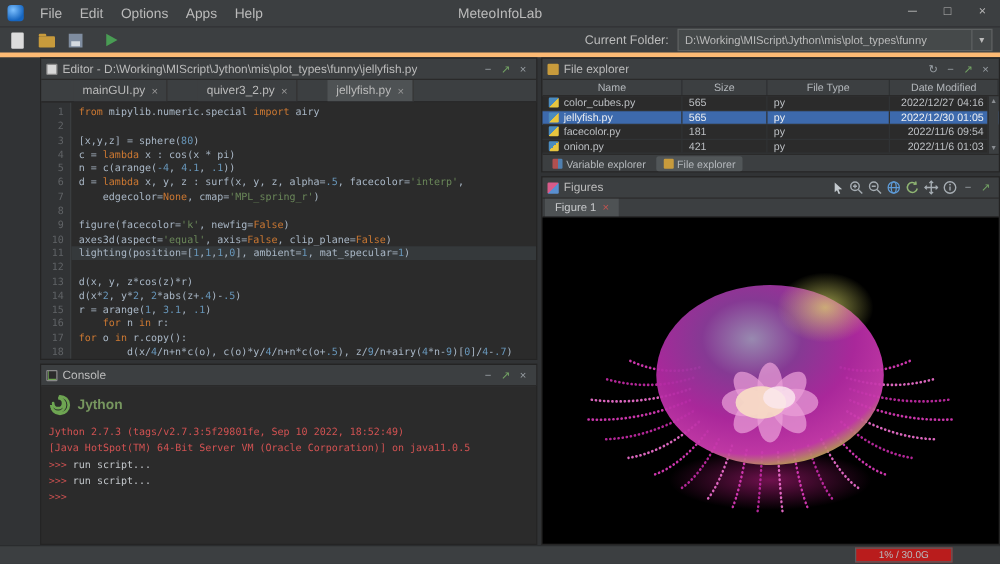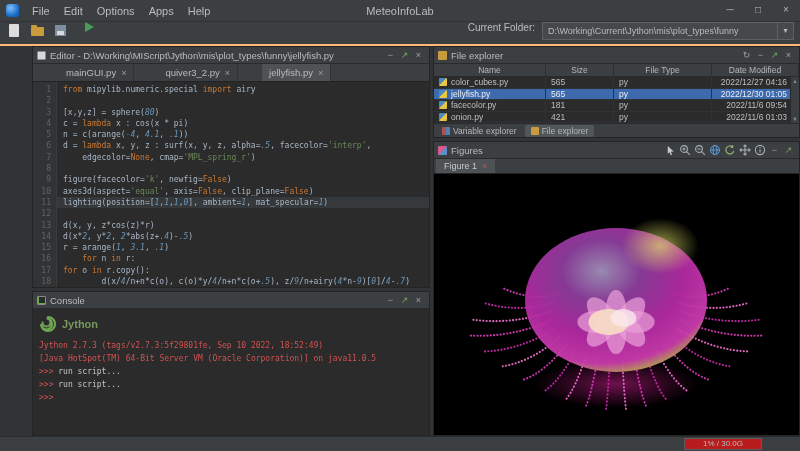--- a/index.html
+++ b/index.html
@@ -13,22 +13,22 @@
   .app-icon { width:13px; height:13px; margin:0 6px; border-radius:3px; flex:none;
               background:radial-gradient(circle at 35% 30%, #7cc0ff, #1565c0 70%); }
   .menus { display:flex; z-index:2; }
   .menu-item { padding:0 7px; font-size:11px; line-height:22px; color:#bbbbbb; cursor:default; }
   .tb-title { position:absolute; left:0; right:0; top:0; text-align:center; font-size:11px;
               line-height:22px; color:#bbbbbb; }
   .win-controls { margin-left:auto; display:flex; z-index:2; }
   .win-btn { width:28px; height:22px; line-height:20px; text-align:center; font-size:10px; color:#b6b6b6; }
 
   
-  .toolbar { height:24px; flex:none; display:flex; background:#3c3f41;
-             border-bottom:2px solid #fdba74; padding:0 6px; gap:7px; }
+  .toolbar { height:24px; flex:none; display:flex; align-items:center; background:#3c3f41;
+             border-bottom:4px solid #fdba74; padding:0 6px; gap:7px; }
   .tbi { width:16px; height:16px; display:flex; align-items:center; justify-content:center; }
   .icon-new { width:10px; height:13px; background:#dcdcdc; border-radius:1px; box-shadow:inset 0 2px 0 #bonone; }
   .icon-open { width:13px; height:9px; background:#c89b3c; border-radius:1px; position:relative; margin-top:3px; }
   .icon-open::before { content:''; position:absolute; top:-2px; left:0; width:6px; height:2px;
                        background:#c89b3c; border-radius:1px 1px 0 0; }
   .icon-save { width:11px; height:11px; background:#7f8da0; position:relative; }
   .icon-save::after { content:''; position:absolute; left:2px; right:2px; bottom:1px; height:4px; background:#d4dae0; }
   .icon-run { width:0; height:0; border-left:9px solid #499c54; border-top:5px solid transparent;
               border-bottom:5px solid transparent; margin-left:10px; }
   .cf-label { margin-left:auto; font-size:10px; color:#bbbbbb; white-space:nowrap; }
@@ -69,21 +69,21 @@
   .etab.active { background:#4e5254; }
   .etab-close { font-size:9px; color:#9a9a9a; }
   .code-area { flex:1; display:flex; min-height:0; overflow:hidden; background:#2b2b2b; }
   .gutter { width:24px; flex:none; background:#313335; border-right:1px solid #3a3d3f;
             padding:2px 5px 0 0; text-align:right; font:8px/11.3px "DejaVu Sans Mono",monospace; color:#606366; }
   .ln { height:11.3px; }
   .code { flex:1; padding-top:2px; font:8px/11.3px "DejaVu Sans Mono",monospace; color:#a9b7c6;
           overflow:hidden; min-width:0; }
   .cl { height:11.3px; padding-left:6px; white-space:pre; }
   .cl.hl { background:#35393b; }
-  .tk-k { color:#cc7832; } .tk-n { color:#6897bb;font-style:italic; } .tk-s { color:#6a8759; } .tk-p { color:#a9b7c6; }
+  .tk-k { color:#cc7832; } .tk-n { color:#6897bb; } .tk-s { color:#6a8759; } .tk-p { color:#a9b7c6; }
 
   
   .console-panel { flex:1; min-height:0; }
   .console-body { flex:1; padding:6px 6px 0; overflow:hidden; }
   .jy-logo { display:flex; align-items:center; gap:5px; margin-bottom:6px; }
   .jy-label { font-size:11px; font-weight:bold; color:#77975f; }
   .con-line { font:8px/13px "DejaVu Sans Mono",monospace; white-space:pre; }
   .tk-err { color:#d25252; } .tk-prompt { color:#d25252; } .tk-out { color:#c2c6ca; }
 
   
@@ -160,21 +160,21 @@
       </span>
     <span class="tbi">
         <span class="icon-open"></span>
       </span>
     <span class="tbi">
         <span class="icon-save"></span>
       </span>
     <span class="icon-run"></span>
     <span class="cf-label">Current Folder:</span>
     <div class="combo">
-      <span class="combo-text">D:\Working\Current\Jython\mis\plot_types\funny</span>
+      <span class="combo-text">D:\Working\MIScript\Jython\mis\plot_types\funny</span>
       <span class="combo-arrow">▾</span>
     </div>
   </div>
 
   <div class="main">
 
     <div class="left">
 
       <div class="panel editor-panel">
         <div class="panel-header">

